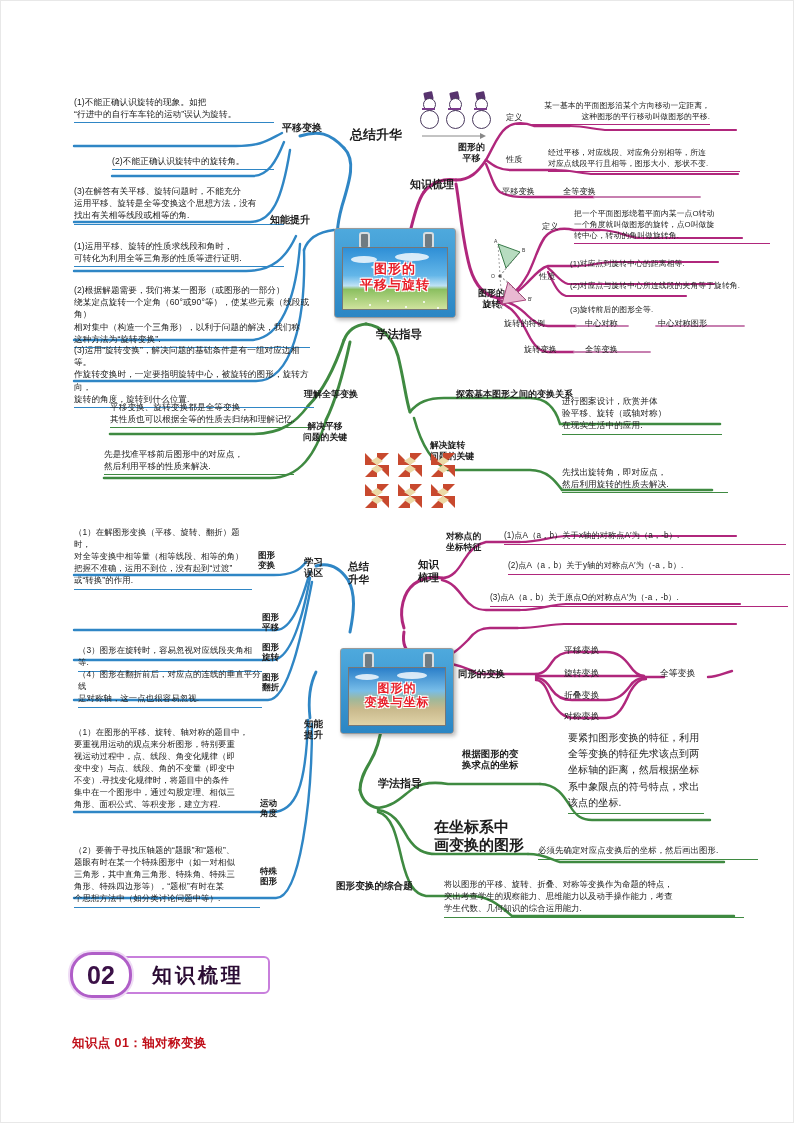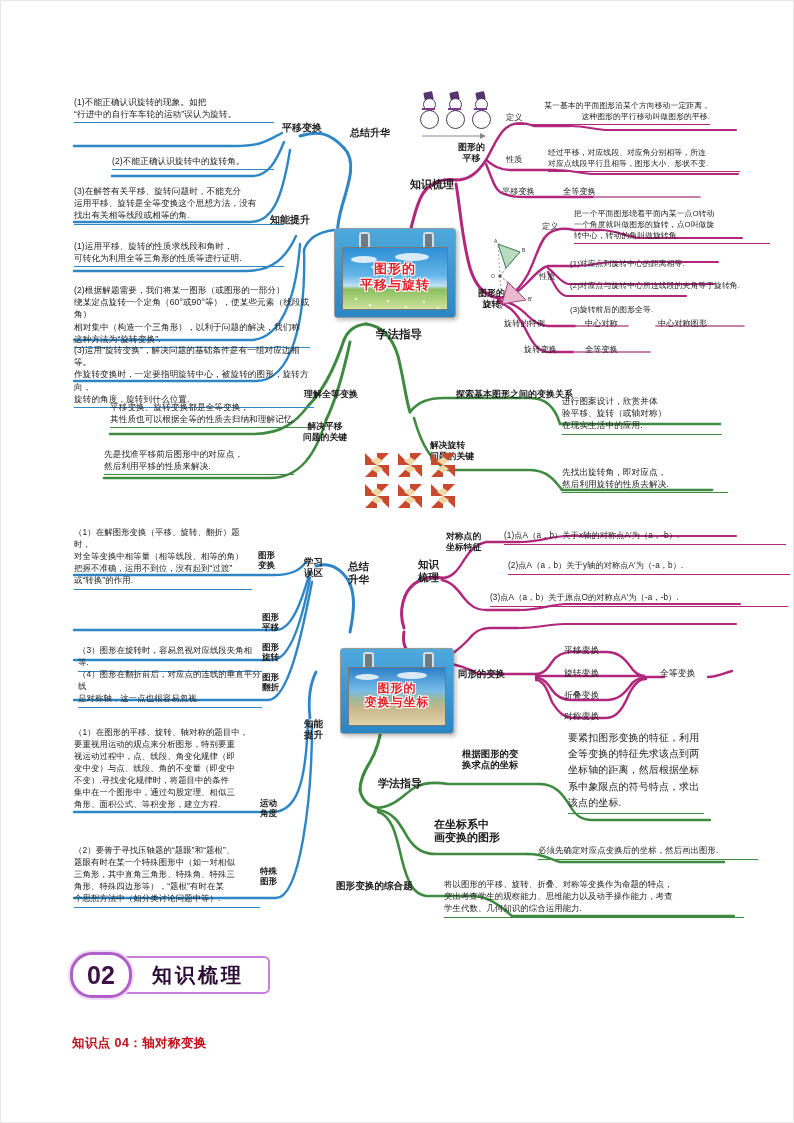--- a/index.html
+++ b/index.html
@@ -149,21 +149,21 @@
 可转化为利用全等三角形的性质等进行证明.</div>
   <div class="tx blue-u" style="left: 74px; top: 284px; width: 236px; font-size: 8.6px; white-space: pre-line;">(2)根据解题需要，我们将某一图形（或图形的一部分）
 绕某定点旋转一个定角（60°或90°等），使某些元素（线段或角）
 相对集中（构造一个三角形），以利于问题的解决，我们称
 这种方法为“旋转变换”.</div>
   <div class="tx blue-u" style="left: 74px; top: 344px; width: 240px; font-size: 8.6px; white-space: pre-line;">(3)运用“旋转变换”，解决问题的基础条件是有一组对应边相等。
 作旋转变换时，一定要指明旋转中心，被旋转的图形，旋转方向，
 旋转的角度，旋转到什么位置.</div>
 
   <div class="lbl" style="left: 282px; top: 122px; font-size: 10px; white-space: pre-line;">平移变换</div>
-  <div class="lbl" style="left: 350px; top: 127px; font-size: 10px; white-space: pre-line;">总结升华</div>
+  <div class="lbl" style="left: 350px; top: 127px; font-size: 13px; white-space: pre-line;">总结升华</div>
   <div class="lbl" style="left: 258px; top: 214px; font-size: 10px; white-space: pre-line; margin-left: 12px;">知能提升</div>
   <div class="lbl" style="left: 410px; top: 178px; font-size: 11px; white-space: pre-line;">知识梳理</div>
   <div class="lbl" style="left: 376px; top: 328px; font-size: 11.5px; white-space: pre-line;">学法指导</div>
 
   <div class="lbl" style="left: 304px; top: 389px; font-size: 9px; font-weight: bold; white-space: pre-line;">理解全等变换</div>
   <div class="tx green-u" style="left: 110px; top: 401px; width: 200px; font-size: 8.6px; white-space: pre-line;">平移变换、旋转变换都是全等变换，
 其性质也可以根据全等的性质去归纳和理解记忆.</div>
   <div class="lbl" style="left: 264px; top: 421px; font-size: 8.8px; text-align: center; white-space: pre-line; margin-left: 39px;">解决平移
 问题的关键</div>
   <div class="tx green-u" style="left: 104px; top: 448px; width: 190px; font-size: 8.6px; white-space: pre-line;">先是找准平移前后图形中的对应点，
@@ -348,21 +348,21 @@
   <div class="lbl" style="left: 564px; top: 711px; font-size: 8.8px; font-weight: normal; white-space: pre-line;">对称变换</div>
   <div class="lbl" style="left: 660px; top: 668px; font-size: 8.8px; font-weight: normal; white-space: pre-line;">全等变换</div>
 
   <div class="lbl" style="left: 462px; top: 748px; font-size: 9.4px; white-space: pre-line;">根据图形的变
 换求点的坐标</div>
   <div class="tx green-u" style="left: 568px; top: 730px; width: 136px; font-size: 10px; line-height: 1.62; white-space: pre-line;">要紧扣图形变换的特征，利用
 全等变换的特征先求该点到两
 坐标轴的距离，然后根据坐标
 系中象限点的符号特点，求出
 该点的坐标.</div>
-  <div class="lbl" style="left: 434px; top: 818px; font-size: 11px; white-space: pre-line;">在坐标系中
+  <div class="lbl" style="left: 434px; top: 818px; font-size: 15px; white-space: pre-line;">在坐标系中
 画变换的图形</div>
   <div class="tx green-u" style="left: 538px; top: 845px; width: 220px; font-size: 8.4px; white-space: pre-line;">必须先确定对应点变换后的坐标，然后画出图形.</div>
   <div class="lbl" style="left: 336px; top: 880px; font-size: 9.6px; white-space: pre-line;">图形变换的综合题</div>
   <div class="tx green-u" style="left: 444px; top: 879px; width: 300px; font-size: 8.4px; white-space: pre-line;">将以图形的平移、旋转、折叠、对称等变换作为命题的特点，
 突出考查学生的观察能力、思维能力以及动手操作能力，考查
 学生代数、几何知识的综合运用能力.</div>
 
   <div class="node" style="left:340px;top:648px;width:112px;height:84px">
     <div class="rings">
       <div class="ring" style="left:22px"></div>
@@ -378,15 +378,15 @@
       </div>
     </div>
   </div>
 
   <div class="sec" style="left:70px;top:952px">
     <div class="num">02</div>
     <div class="bar">
       <span>知识梳理</span>
     </div>
   </div>
-  <div class="kp" style="left:72px;top:1035px">知识点 04：轴对称变换</div>
+  <div class="kp" style="left:72px;top:1035px">知识点 01：轴对称变换</div>
 
 </div>
 
 </body></html>

